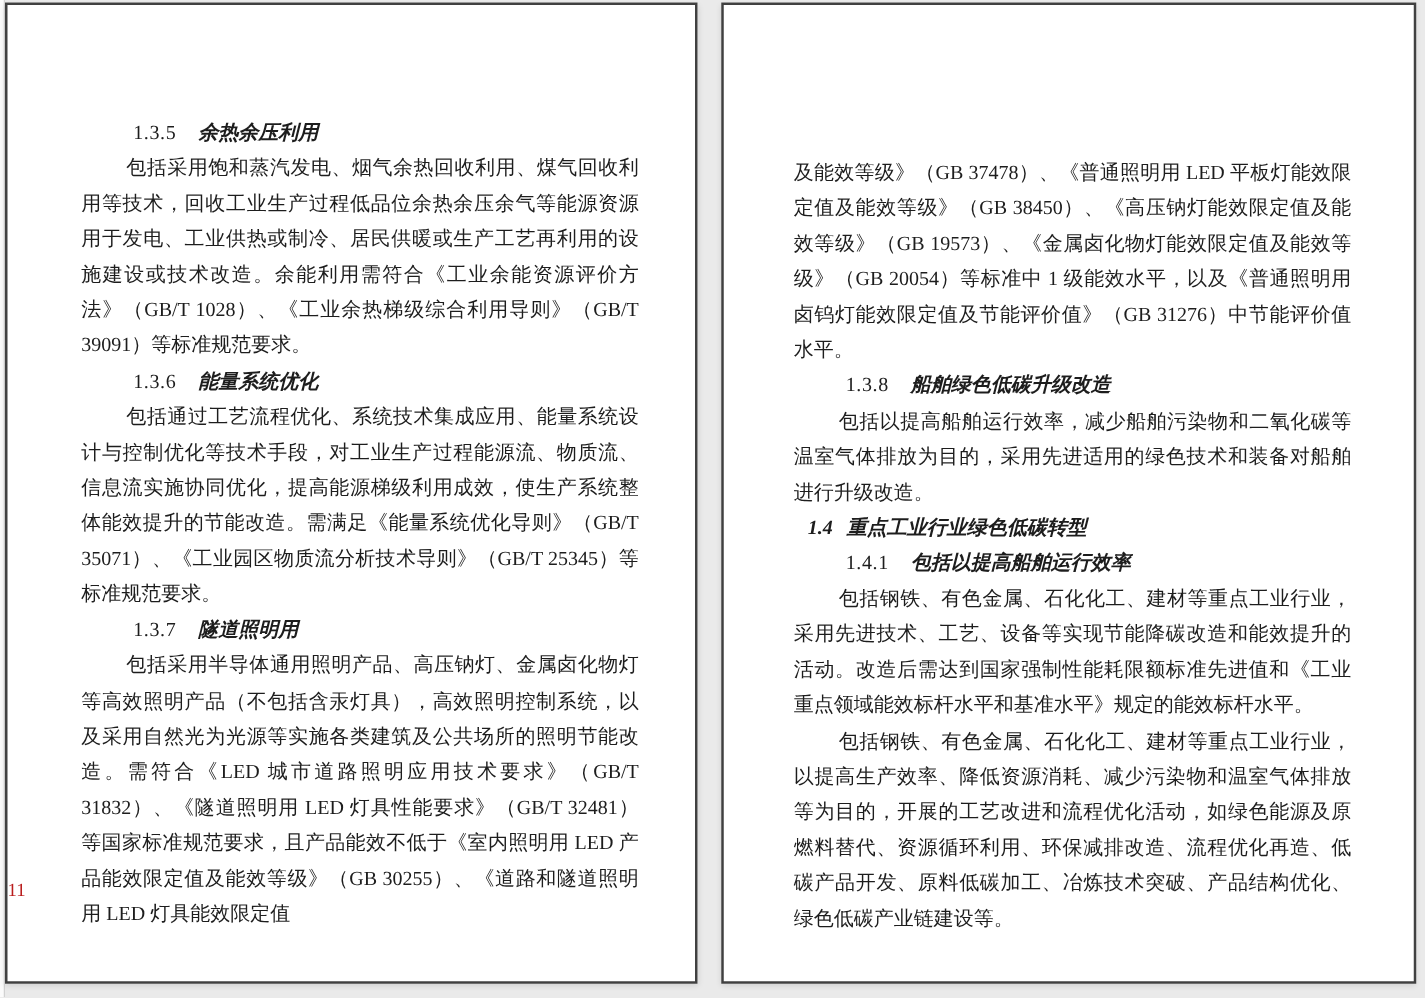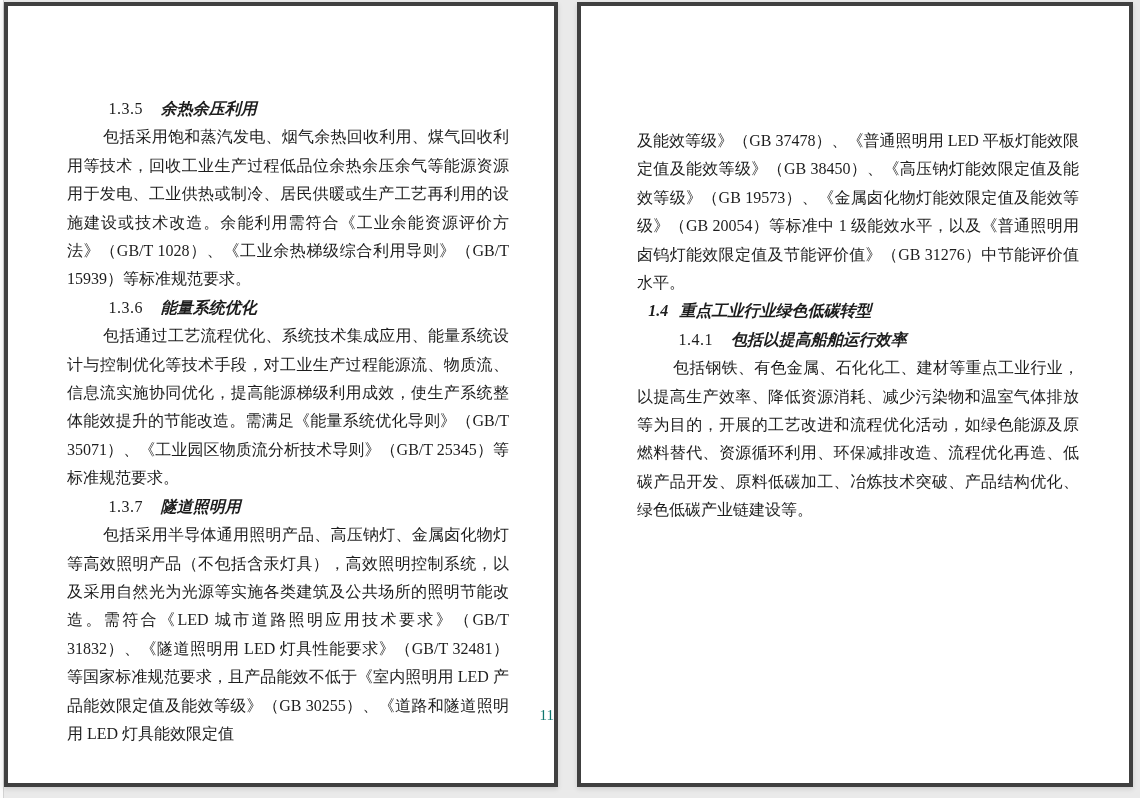--- a/index.html
+++ b/index.html
@@ -20,21 +20,21 @@
     left: 0; top: 0;
     width: 3px; height: 100%;
     background: #fbfbfb;
     border-right: 1px solid #d2d2d2;
   }
   .page {
     position: absolute;
     top: 2px;
     height: 785px;
     background: #ffffff;
-    border: 4px solid #404040;
+    border: 2px solid #404040;
     box-shadow: 0 2px 5px rgba(0,0,0,0.12);
     box-sizing: border-box;
     color: #1d1d1d;
   }
   .page-left  { left: 4px;   width: 554px; }
   .page-right { left: 577px; width: 556px; }
   .content {
     position: absolute;
     top: 89px;
     left: 0; right: 0;
@@ -69,62 +69,65 @@
     text-align: left;
     font-weight: bold;
     font-style: italic;
   }
   .h2 .hnum { }
   .h2 .htitle { margin-left: 0.7em; }
   .pagenum {
     position: absolute;
     top: 701px;
     left: 0; right: 0;
-    text-align: right;
+    text-align: left;
     font-size: 15px;
-    color: #0f766e;
+    color: #b91c1c;
   }
 </style>
 </head>
 <body>
 
 <div class="canvas">
 
   <div class="left-strip"></div>
 
   <div class="page page-left">
     <div class="content">
 
       <div class="h3"><span class="hnum">1.3.5</span><span class="htitle">余热余压利用</span></div>
 
-      <p class="para">包括采用饱和蒸汽发电、烟气余热回收利用、煤气回收利用等技术，回收工业生产过程低品位余热余压余气等能源资源用于发电、工业供热或制冷、居民供暖或生产工艺再利用的设施建设或技术改造。余能利用需符合《工业余能资源评价方法》（GB/T 1028）、《工业余热梯级综合利用导则》（GB/T 15939）等标准规范要求。</p>
+      <p class="para">包括采用饱和蒸汽发电、烟气余热回收利用、煤气回收利用等技术，回收工业生产过程低品位余热余压余气等能源资源用于发电、工业供热或制冷、居民供暖或生产工艺再利用的设施建设或技术改造。余能利用需符合《工业余能资源评价方法》（GB/T 1028）、《工业余热梯级综合利用导则》（GB/T 39091）等标准规范要求。</p>
 
       <div class="h3"><span class="hnum">1.3.6</span><span class="htitle">能量系统优化</span></div>
 
       <p class="para">包括通过工艺流程优化、系统技术集成应用、能量系统设计与控制优化等技术手段，对工业生产过程能源流、物质流、信息流实施协同优化，提高能源梯级利用成效，使生产系统整体能效提升的节能改造。需满足《能量系统优化导则》（GB/T 35071）、《工业园区物质流分析技术导则》（GB/T 25345）等标准规范要求。</p>
 
       <div class="h3"><span class="hnum">1.3.7</span><span class="htitle">隧道照明用</span></div>
 
       <p class="para">包括采用半导体通用照明产品、高压钠灯、金属卤化物灯等高效照明产品（不包括含汞灯具），高效照明控制系统，以及采用自然光为光源等实施各类建筑及公共场所的照明节能改造。需符合《LED 城市道路照明应用技术要求》（GB/T 31832）、《隧道照明用 LED 灯具性能要求》（GB/T 32481）等国家标准规范要求，且产品能效不低于《室内照明用 LED 产品能效限定值及能效等级》（GB 30255）、《道路和隧道照明用 LED 灯具能效限定值</p>
 
     </div>
     <div class="pagenum">11</div>
   </div>
 
   <div class="page page-right">
     <div class="content">
 
       <p class="para cont">及能效等级》（GB 37478）、《普通照明用 LED 平板灯能效限定值及能效等级》（GB 38450）、《高压钠灯能效限定值及能效等级》（GB 19573）、《金属卤化物灯能效限定值及能效等级》（GB 20054）等标准中 1 级能效水平，以及《普通照明用卤钨灯能效限定值及节能评价值》（GB 31276）中节能评价值水平。</p>
 
+      <div class="h3"><span class="hnum">1.3.8</span><span class="htitle">船舶绿色低碳升级改造</span></div>
 
+      <p class="para">包括以提高船舶运行效率，减少船舶污染物和二氧化碳等温室气体排放为目的，采用先进适用的绿色技术和装备对船舶进行升级改造。</p>
 
       <div class="h2"><span class="hnum">1.4</span><span class="htitle">重点工业行业绿色低碳转型</span></div>
 
       <div class="h3"><span class="hnum">1.4.1</span><span class="htitle">包括以提高船舶运行效率</span></div>
 
+      <p class="para">包括钢铁、有色金属、石化化工、建材等重点工业行业，采用先进技术、工艺、设备等实现节能降碳改造和能效提升的活动。改造后需达到国家强制性能耗限额标准先进值和《工业重点领域能效标杆水平和基准水平》规定的能效标杆水平。</p>
 
 
       <p class="para">包括钢铁、有色金属、石化化工、建材等重点工业行业，以提高生产效率、降低资源消耗、减少污染物和温室气体排放等为目的，开展的工艺改进和流程优化活动，如绿色能源及原燃料替代、资源循环利用、环保减排改造、流程优化再造、低碳产品开发、原料低碳加工、冶炼技术突破、产品结构优化、绿色低碳产业链建设等。</p>
 
     </div>
   </div>
 
 </div>
 
 </body></html>

